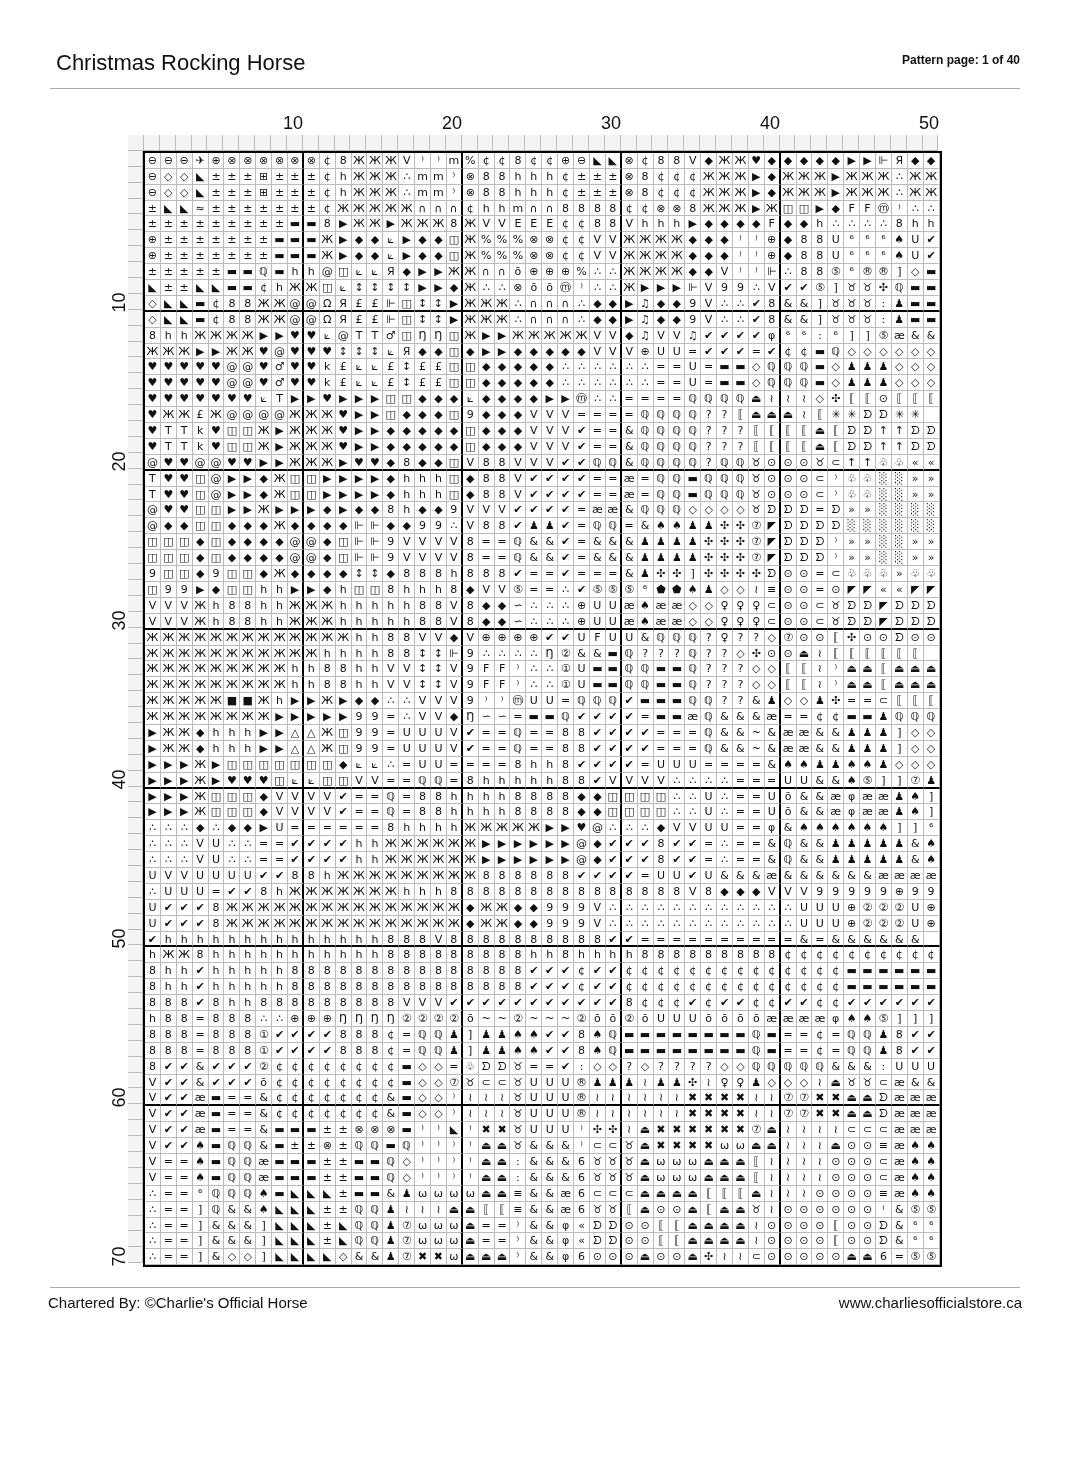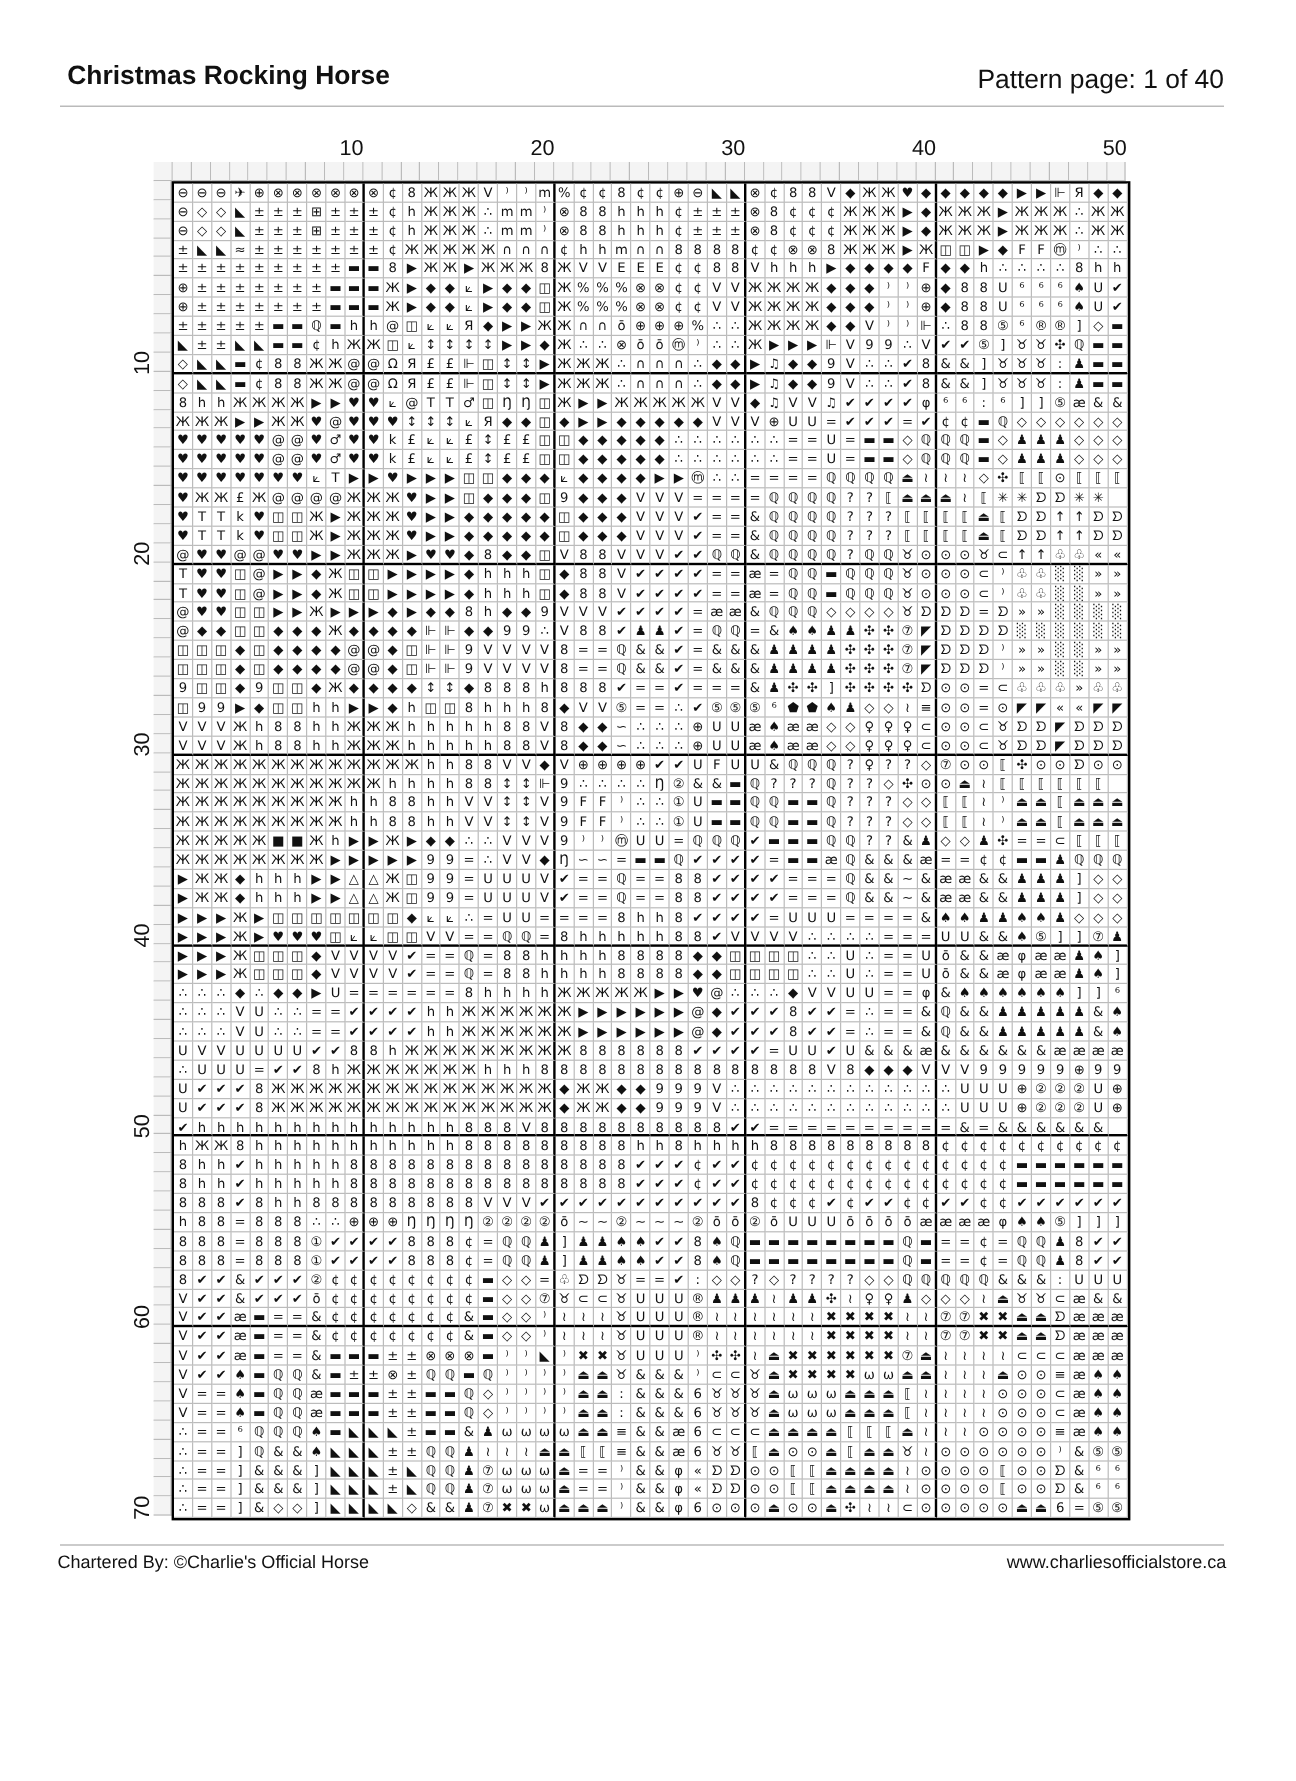--- a/index.html
+++ b/index.html
@@ -1,18 +1,18 @@
 <!DOCTYPE html>
 <html><head>
 <meta charset="utf-8">
 <style>
   html,body{margin:0;padding:0;background:#fff;}
   body{width:1080px;height:1484px;position:relative;overflow:hidden;font-family:"Liberation Sans",sans-serif;color:#111;}
-  .title{position:absolute;left:56px;top:50px;font-size:22px;font-weight:bold;}
-  .pageno{position:absolute;right:60px;top:53px;font-size:22px;font-weight:normal;}
+  .title{position:absolute;left:56px;top:50px;font-size:22px;font-weight:normal;}
+  .pageno{position:absolute;right:60px;top:53px;font-size:12px;font-weight:bold;}
   .rule{position:absolute;left:50px;right:60px;height:1px;background:#aaa;}
   .footer-l{position:absolute;left:48px;top:1294px;font-size:15px;}
   .footer-r{position:absolute;right:58px;top:1294px;font-size:15px;}
   .colnum{position:absolute;top:113px;font-size:18px;width:40px;text-align:center;transform:translateX(-50%);}
   .rownum{position:absolute;left:104px;font-size:18px;transform:rotate(-90deg);transform-origin:center;width:30px;text-align:center;}
   #grid-wrap{position:absolute;left:128px;top:135px;}
   #margin-top{position:absolute;left:0;top:0;height:15.9px;display:flex;}
   #margin-left{position:absolute;left:0;top:15.9px;width:15px;}
   .mcell{width:15.9px;height:15.9px;box-sizing:border-box;border-right:1px solid #bbb;border-bottom:1px solid #bbb;background:#f4f4f4;}
   #pattern{position:absolute;left:15px;top:15.9px;border:2px solid #000;box-sizing:content-box;display:grid;grid-template-columns:repeat(50,15.9px);grid-auto-rows:15.9px;}

